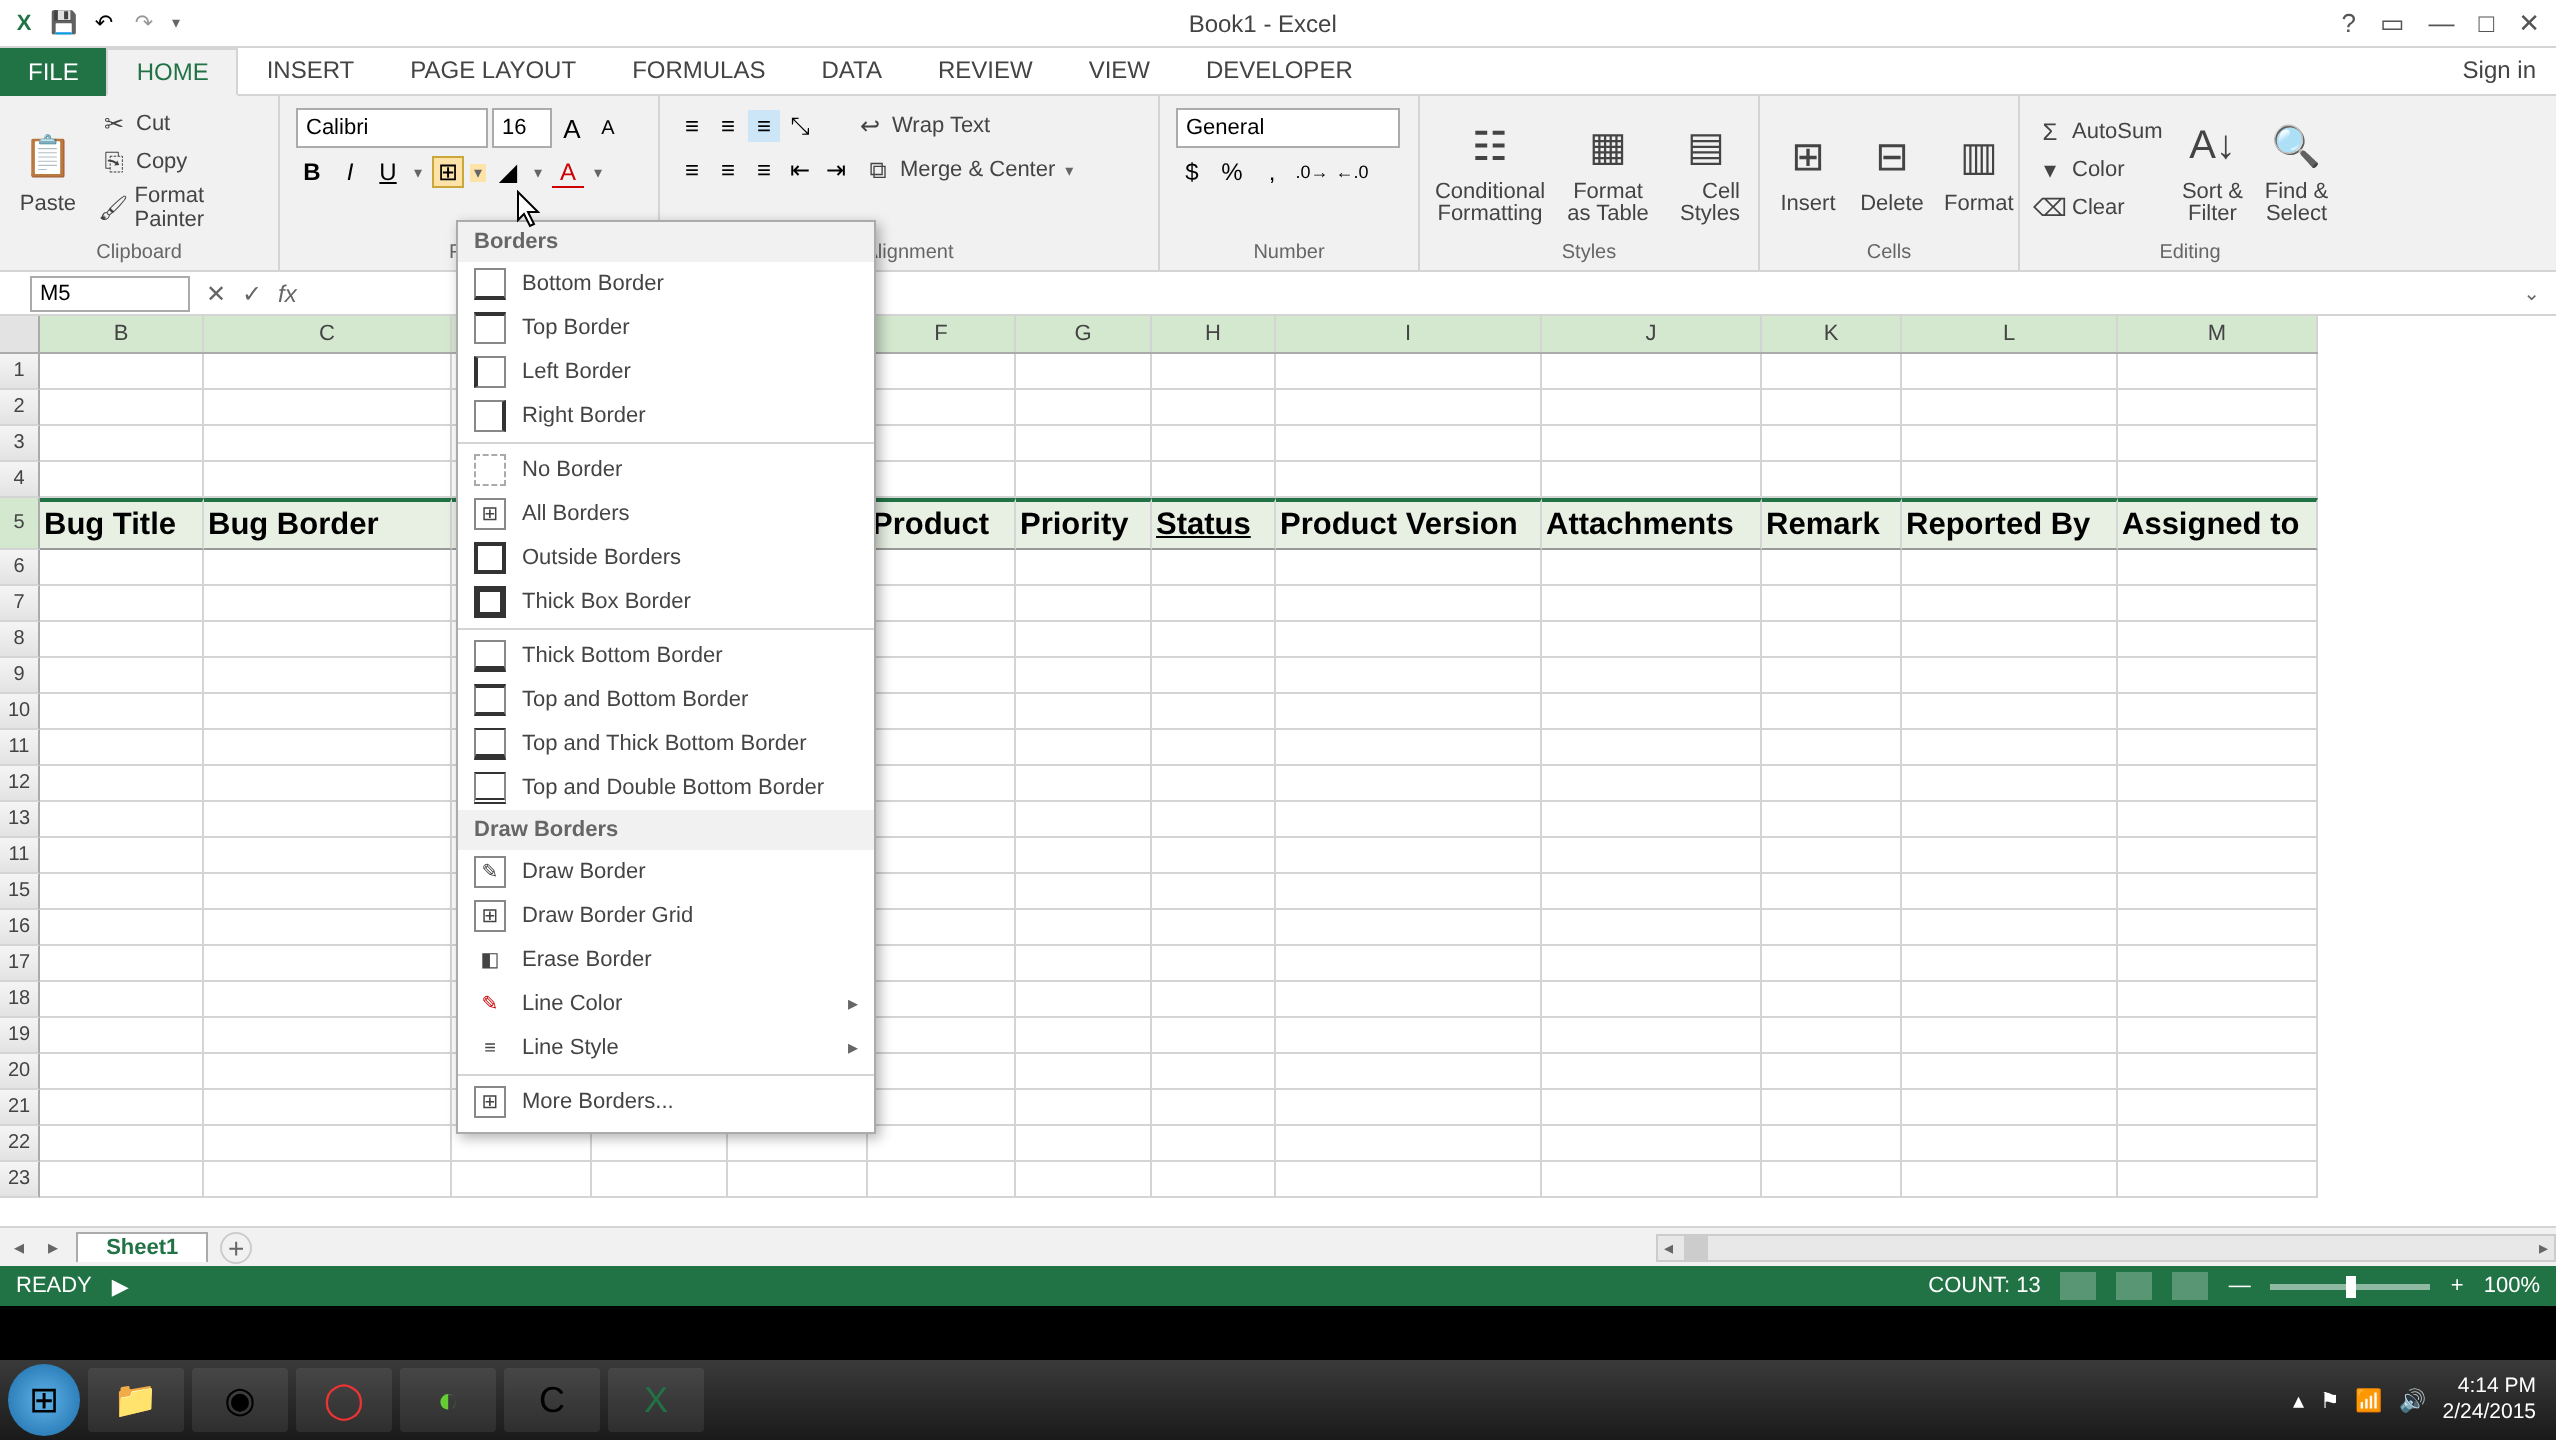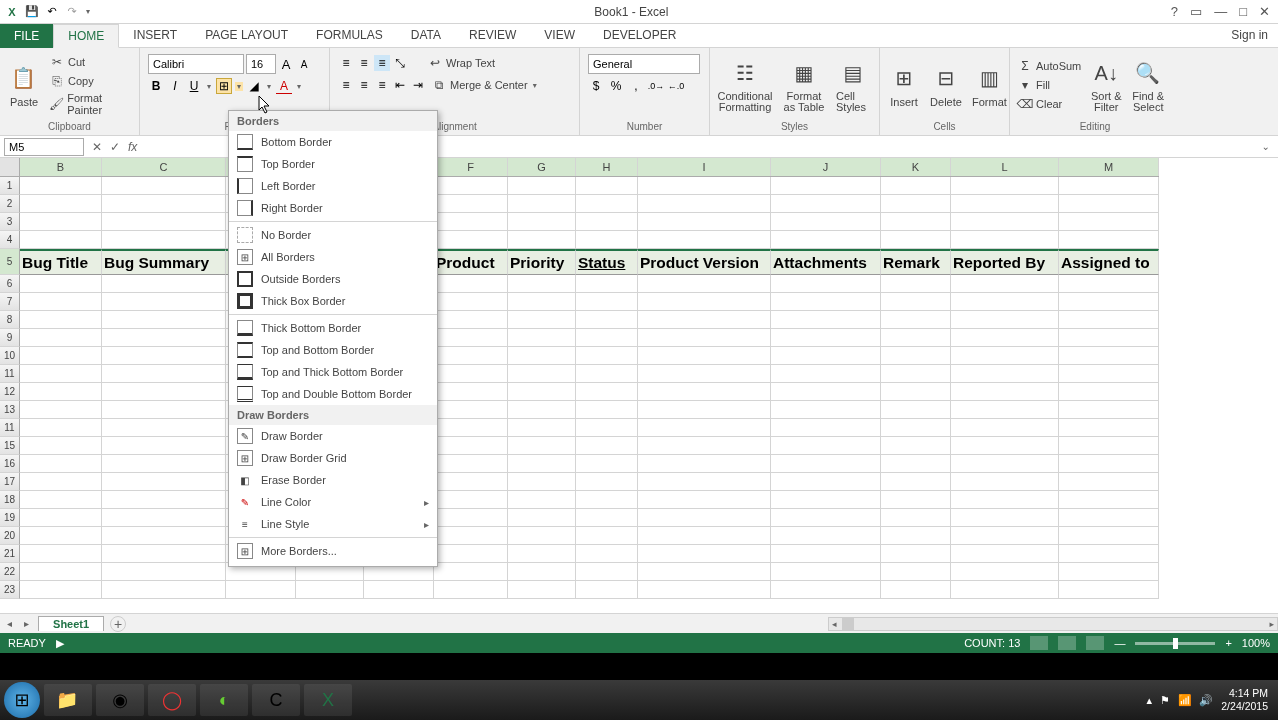--- a/index.html
+++ b/index.html
@@ -19,21 +19,21 @@
 .group-body { flex: 1; display: flex; align-items: center; gap: 2px; }
 .group-label { font-size: 10px; color: #666; text-align: center; padding: 1px 0; }
 .btn-col { display: flex; flex-direction: column; gap: 1px; }
 .rbtn { display: flex; align-items: center; gap: 3px; font-size: 11px; color: #444; padding: 1px 3px; }
 .rbtn-lg { display: flex; flex-direction: column; align-items: center; font-size: 11px; color: #444; padding: 2px 4px; gap: 2px; }
 .icon { width: 16px; height: 16px; display: inline-flex; align-items: center; justify-content: center; font-size: 12px; }
 .icon-lg { width: 32px; height: 32px; display: inline-flex; align-items: center; justify-content: center; font-size: 20px; }
 .font-name { width: 96px; height: 20px; font-size: 11px; padding: 0 4px; border: 1px solid #ababab; background: #fff; }
 .font-size { width: 30px; height: 20px; font-size: 11px; padding: 0 4px; border: 1px solid #ababab; background: #fff; }
 .numfmt { width: 112px; height: 20px; font-size: 11px; padding: 0 4px; border: 1px solid #ababab; background: #fff; }
-.formula-bar { height: 22px; background: #fff; border-bottom: 1px solid #d4d4d4; display: flex; align-items: center; padding-right: 8px; }
+.formula-bar { height: 22px; background: #fff; border-bottom: 1px solid #d4d4d4; display: flex; align-items: center; padding-right: 8px; padding-left: 11px; }
 .namebox { width: 80px; height: 18px; border: 1px solid #ababab; font-size: 11px; padding: 0 4px; margin: 0 4px; background: #fff; }
 .fb-btn { width: 18px; text-align: center; font-size: 12px; color: #666; }
 .fx { font-style: italic; font-size: 12px; color: #666; padding: 0 4px; }
 .fb-expand { margin-left: auto; font-size: 10px; color: #666; }
 .sheet-area { position: relative; background: #fff; height: 455px; overflow: hidden; }
 .colheaders { display: flex; height: 19px; background: linear-gradient(#f5f5f5,#e3e3e3); border-bottom: 1px solid #ababab; position: absolute; top: 0; left: 0; }
 .rowheaders { position: absolute; top: 19px; left: 0; width: 20px; }
 .rowhdr { height: 18px; border-bottom: 1px solid #d4d4d4; border-right: 1px solid #ababab; background: linear-gradient(#f5f5f5,#e3e3e3); font-size: 10px; color: #444; text-align: center; line-height: 18px; width: 20px; }
 .rowhdr.r5 { height: 26px; line-height: 26px; background: #d4e8d0; }
 .colhdr { border-right: 1px solid #d4d4d4; font-size: 11px; color: #444; text-align: center; line-height: 19px; background: linear-gradient(#f5f5f5,#e3e3e3); }
@@ -200,21 +200,21 @@
       <div class="rbtn-lg" style="width:62px">
           <span class="icon-lg">☷</span>
           <span style="text-align:center;line-height:11px">Conditional Formatting</span>
         </div>
       <div class="rbtn-lg" style="width:52px">
           <span class="icon-lg">▦</span>
           <span style="text-align:center;line-height:11px">Format as Table</span>
         </div>
       <div class="rbtn-lg" style="width:42px">
           <span class="icon-lg">▤</span>
-          <span style="text-align:left;line-height:11px">Cell Styles</span>
+          <span style="text-align:right;line-height:11px">Cell Styles</span>
         </div>
     </div>
     <div class="group-label">Styles</div>
   </div>
 
   <div class="group" style="width:130px">
     <div class="group-body">
       <div class="rbtn-lg">
           <span class="icon-lg">⊞</span>
           <span>Insert</span>
@@ -233,21 +233,21 @@
 
   <div class="group" style="width:170px;border-right:none">
     <div class="group-body">
       <div class="btn-col">
         <div class="rbtn">
             <span class="icon">Σ</span>
             <span>AutoSum</span>
           </div>
         <div class="rbtn">
             <span class="icon">▾</span>
-            <span>Fill</span>
+            <span>Color</span>
           </div>
         <div class="rbtn">
             <span class="icon">⌫</span>
             <span>Clear</span>
           </div>
       </div>
       <div class="rbtn-lg" style="width:40px">
           <span class="icon-lg">A↓</span>
           <span style="text-align:center;line-height:11px">Sort &amp; Filter</span>
         </div>
@@ -366,21 +366,21 @@
         <div class="cell" style="width: 68px;"></div>
         <div class="cell" style="width: 62px;"></div>
         <div class="cell" style="width: 133px;"></div>
         <div class="cell" style="width: 110px;"></div>
         <div class="cell" style="width: 70px;"></div>
         <div class="cell" style="width: 108px;"></div>
         <div class="cell" style="width: 100px;"></div>
       </div>
       <div class="row r5">
         <div class="cell" style="width: 82px;">Bug Title</div>
-        <div class="cell" style="width: 124px;">Bug Summary</div>
+        <div class="cell" style="width: 124px;">Bug Border</div>
         <div class="cell" style="width: 70px;"></div>
         <div class="cell" style="width: 68px;"></div>
         <div class="cell" style="width: 70px;">eplicate</div>
         <div class="cell" style="width: 74px;">Product</div>
         <div class="cell" style="width: 68px;">Priority</div>
         <div class="cell" style="width: 62px; text-decoration: underline;">Status</div>
         <div class="cell" style="width: 133px;">Product Version</div>
         <div class="cell" style="width: 110px;">Attachments</div>
         <div class="cell" style="width: 70px;">Remark</div>
         <div class="cell" style="width: 108px;">Reported By</div>

